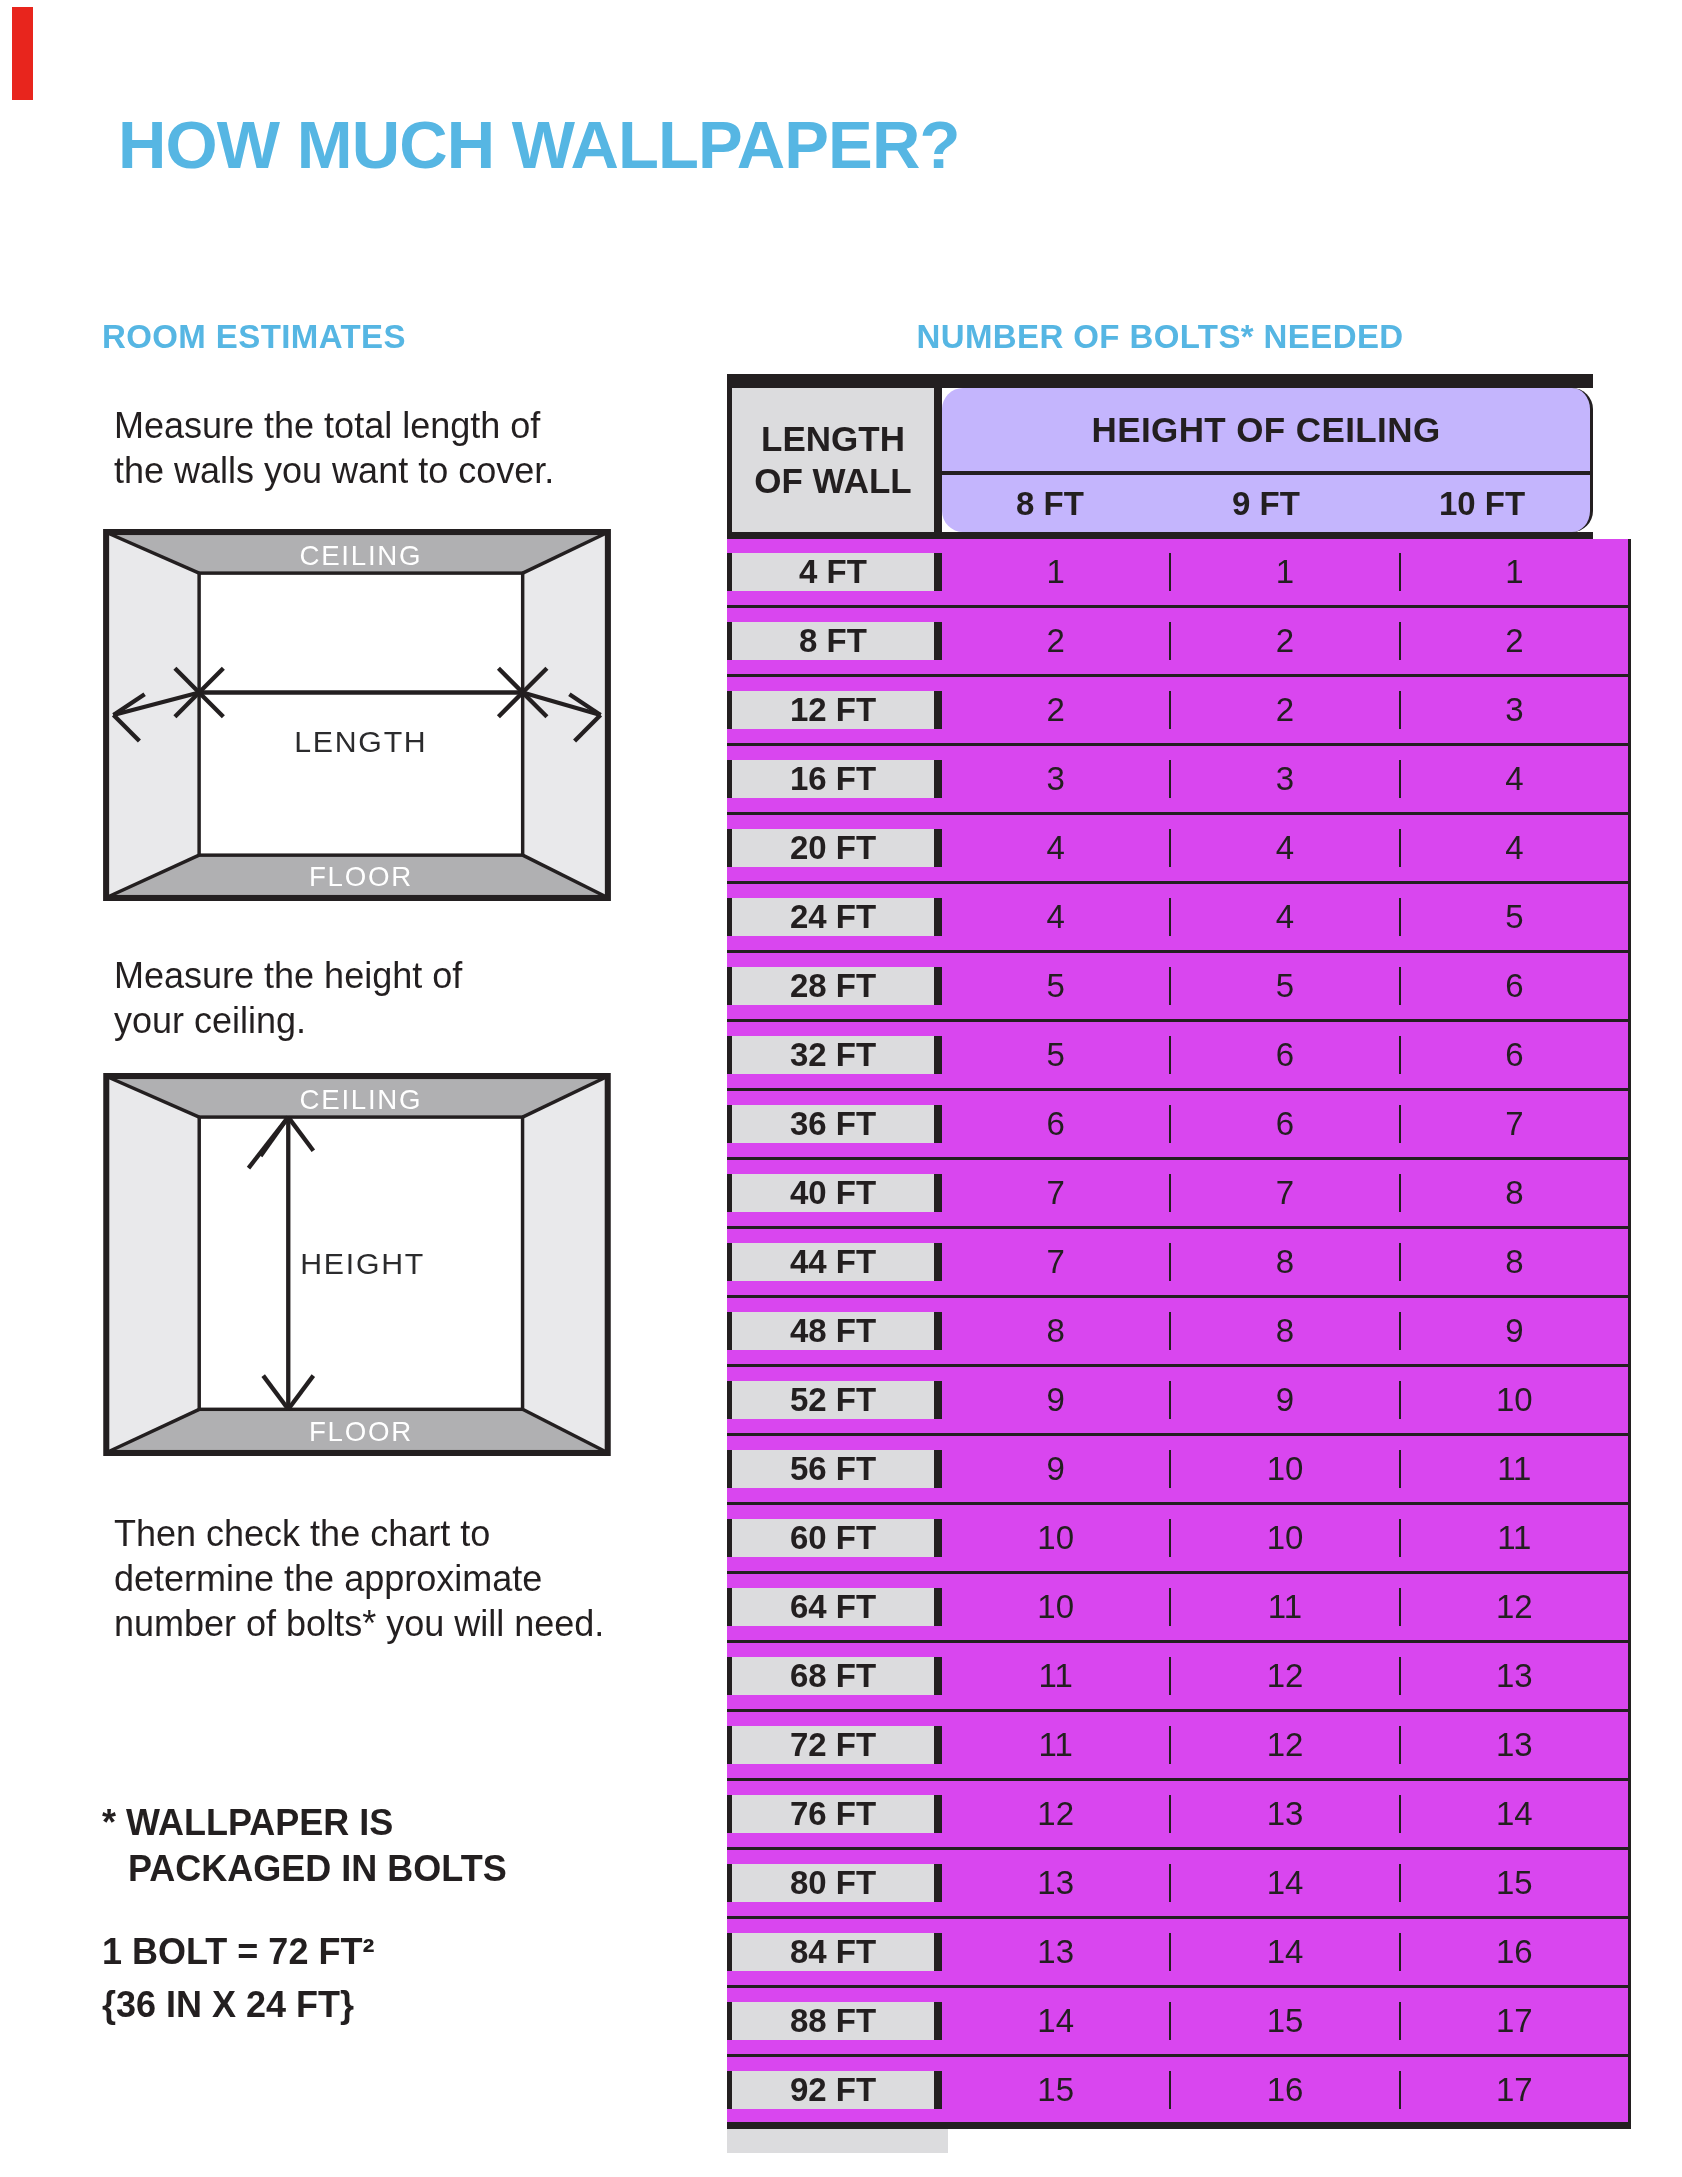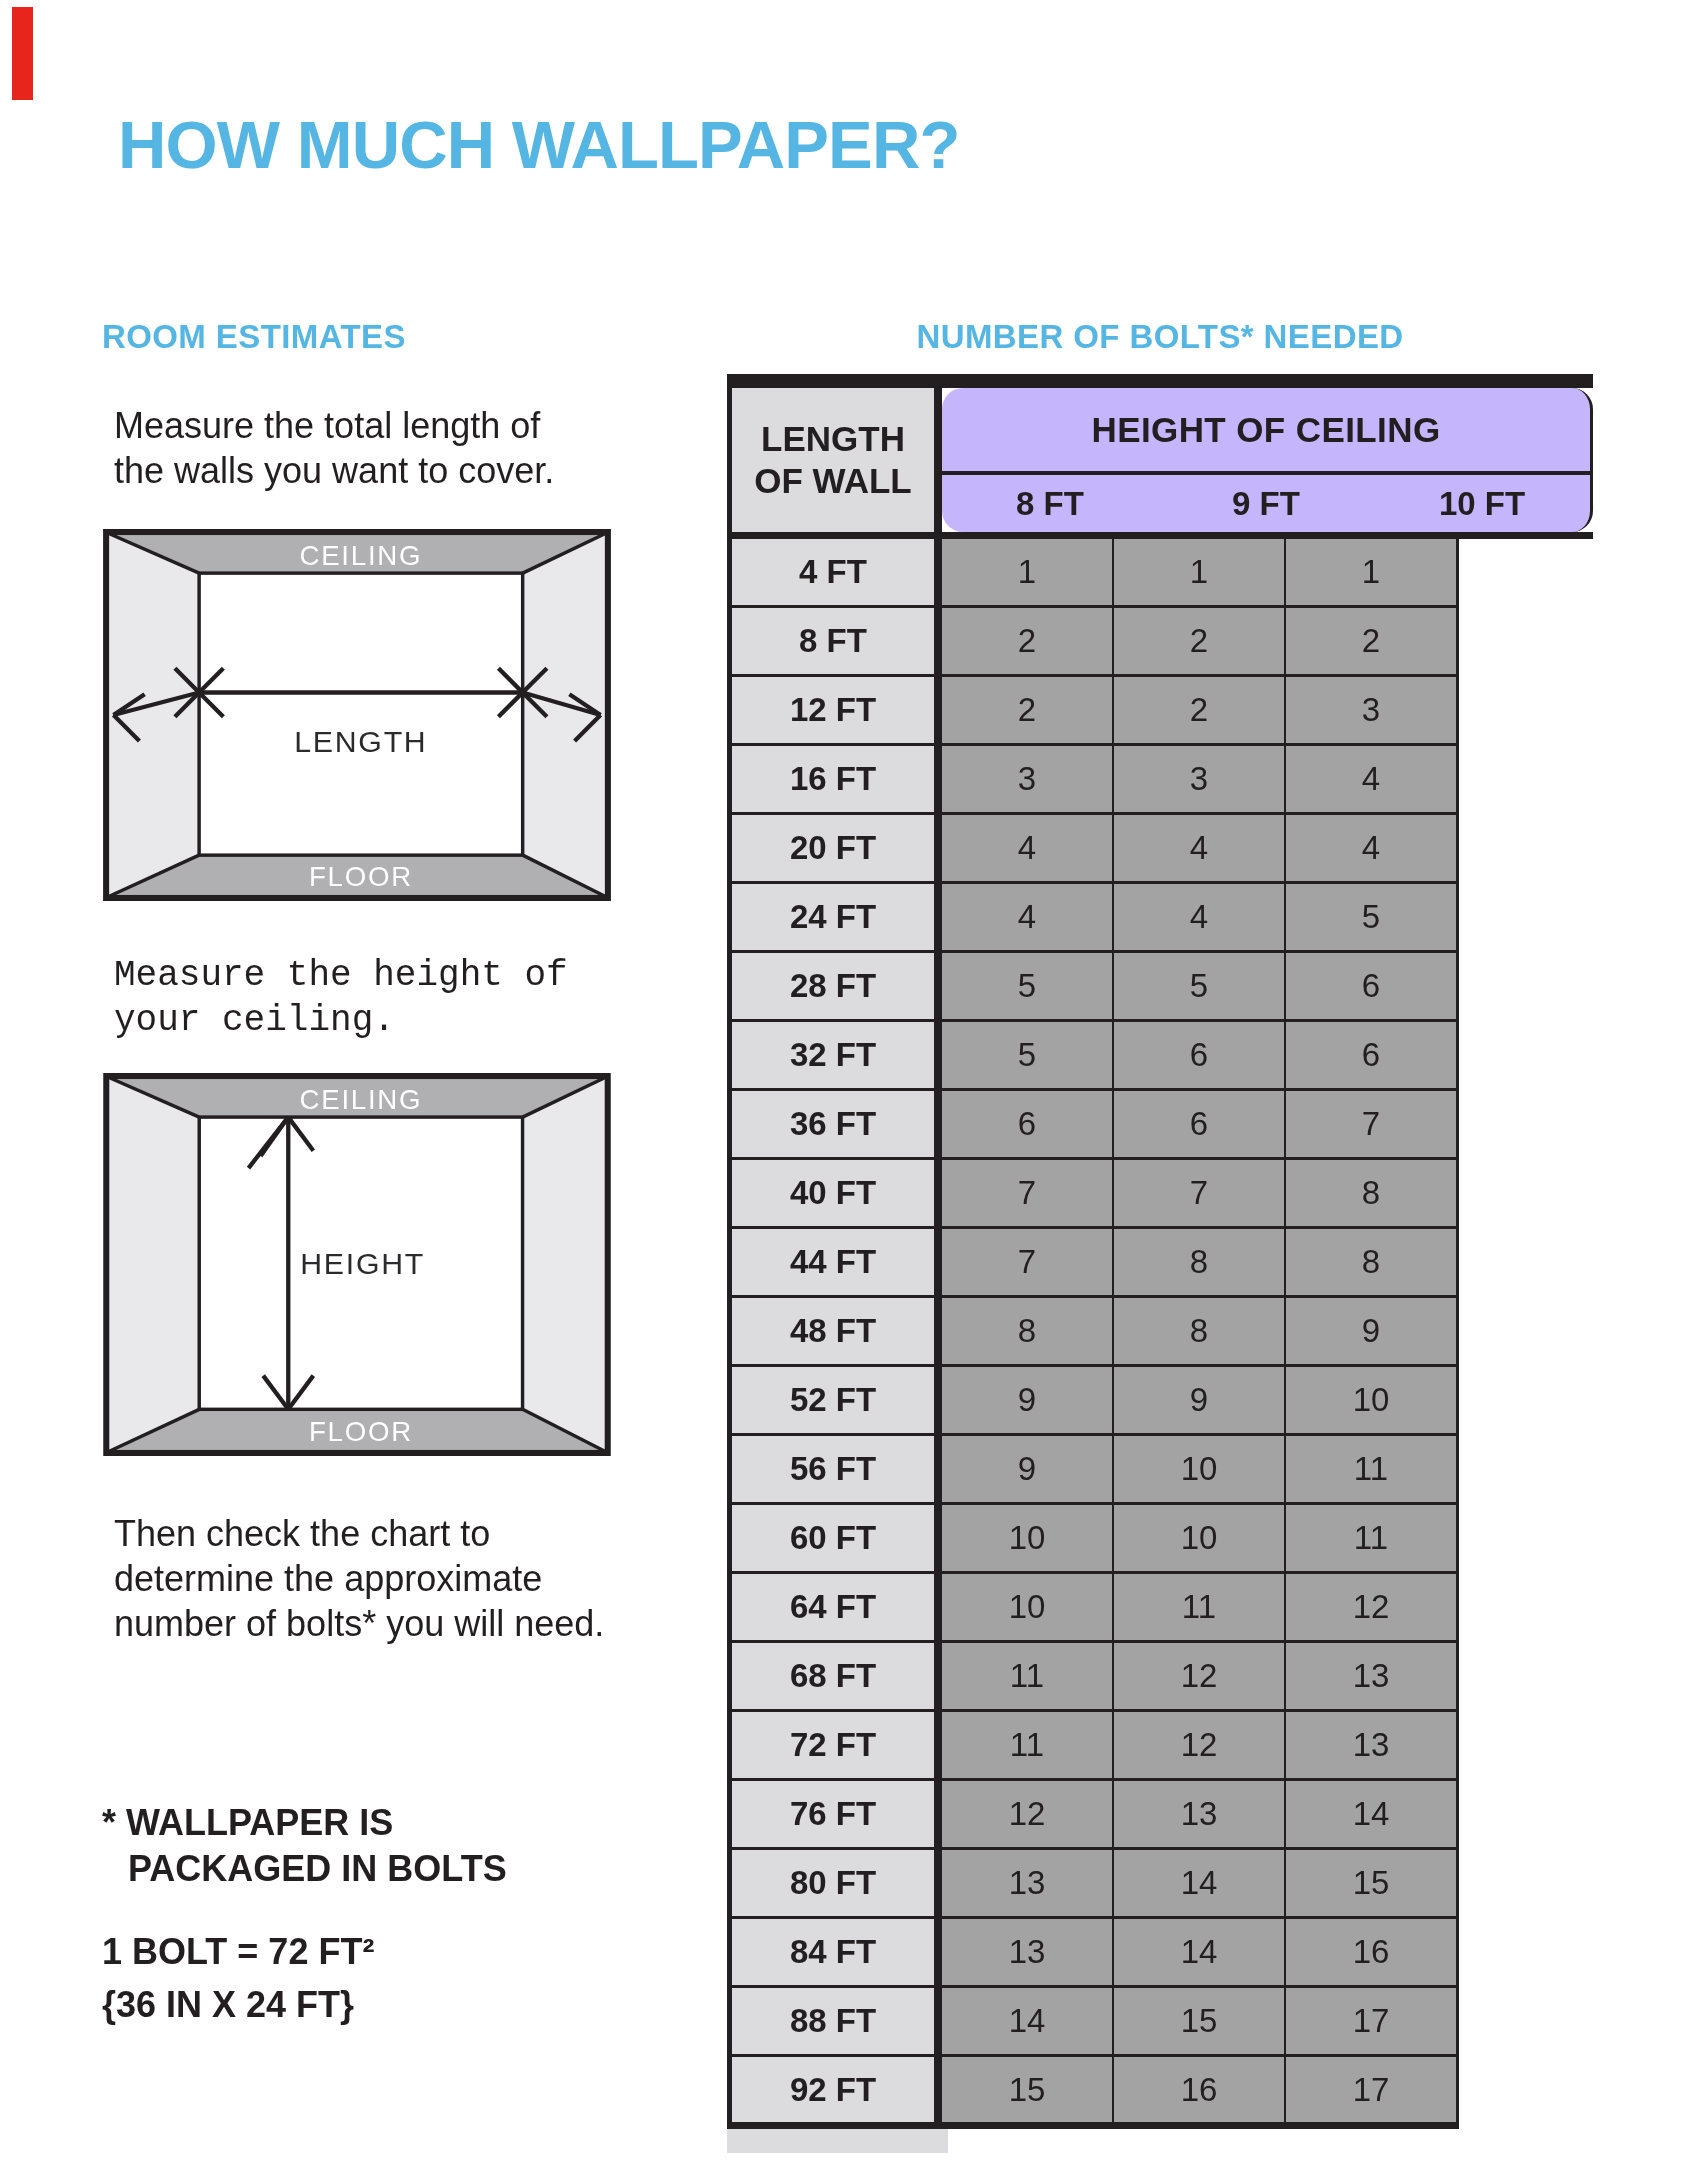--- a/index.html
+++ b/index.html
@@ -11,21 +11,21 @@
   
   .red-mark{left:12px;top:7px;width:21px;height:93px;background:#E8251D;}
   
   .title{left:102px;top:90px;font-size:67px;font-weight:bold;color:#56B6E3;letter-spacing:-0.9px;margin:16px;white-space:nowrap;}
   .section-heading{font-size:33px;font-weight:bold;color:#56B6E3;letter-spacing:0.4px;margin:0;white-space:nowrap;}
   .h-left{left:102px;top:318px;}
   .h-right{left:727px;top:318px;width:866px;text-align:center;}
   
   .body-text{font-size:36px;line-height:45px;margin:12px;white-space:pre-line;color:#231F20;}
   .p1{left:102px;top:391px;}
-  .p2{left:102px;top:941px;font-family:Liberation Mono, monospace;}
+  .p2{left:102px;top:941px;}
   .p3{left:102px;top:1499px;}
   .note{left:102px;top:1764px;font-size:36px;line-height:46px;font-weight:bold;}
   .note .indent{padding-left:26px;display:block;}
   .note span{display:block;}
   .spec{left:102px;top:1895px;font-size:36px;line-height:53px;font-weight:bold;white-space:pre-line;margin-top:30px;}
   
   .diagram1{left:103px;top:529px;}
   .diagram2{left:103px;top:1073px;}
   svg .wall-side{fill:#E9E9EB;}
   svg .wall-face{fill:#B0B0B2;}
@@ -42,21 +42,21 @@
   .topbar{width:866px;height:14px;background:#231F20;}
   .thead{display:flex;height:151px;border-bottom:7px solid #231F20;width:866px;}
   .corner-cell{width:215px;background:#DCDCDE;border-left:5.2px solid #231F20;border-right:8.6px solid #231F20;
     display:flex;align-items:center;justify-content:center;text-align:center;
     font-size:35px;font-weight:bold;white-space:pre-line;line-height:42px;}
   .head-right{flex:1;display:flex;flex-direction:column;background:#c4b5fd;border-right:3.5px solid #231F20;border-radius:21px;}
   .group-cell{height:87px;border-bottom:4.3px solid #231F20;display:flex;align-items:center;justify-content:center;
     font-size:35px;font-weight:bold;letter-spacing:0.4px;}
   .subrow{flex:1;display:flex;}
   .subcell{flex:1;display:flex;align-items:center;justify-content:center;font-size:33px;font-weight:bold;}
-  .trow{display:flex;height:69px;border-bottom:3.5px solid #231F20;border-right:3.5px solid #231F20;width:732px;background:#a3a3a3;}
+  .trow{display:flex;height:69px;border-bottom:3.5px solid #231F20;border-right:3.5px solid #231F20;width:904px;background:#d946ef;align-items:center;}
   .trow:last-child{border-bottom:7px solid #231F20;height:72px;}
   .tlabel{width:215px;background:#DCDCDE;border-left:5.2px solid #231F20;border-right:8.6px solid #231F20;
     display:flex;align-items:center;justify-content:center;font-size:33px;font-weight:bold;}
   .tcell{flex:1;display:flex;align-items:center;justify-content:center;font-size:33px;font-weight:400;}
   .tcell + .tcell{border-left:2.6px solid #231F20;}
   .gray-tail{width:221px;height:24px;background:#DCDCDE;}
 </style>
 </head>
 <body>
 

